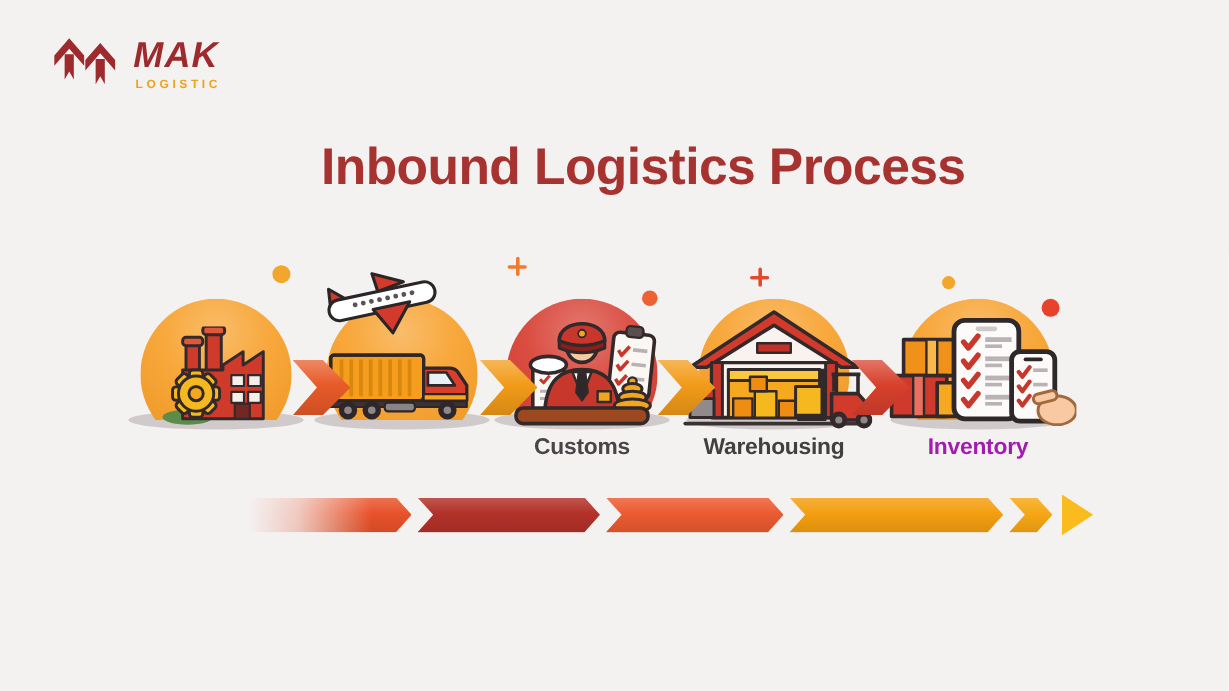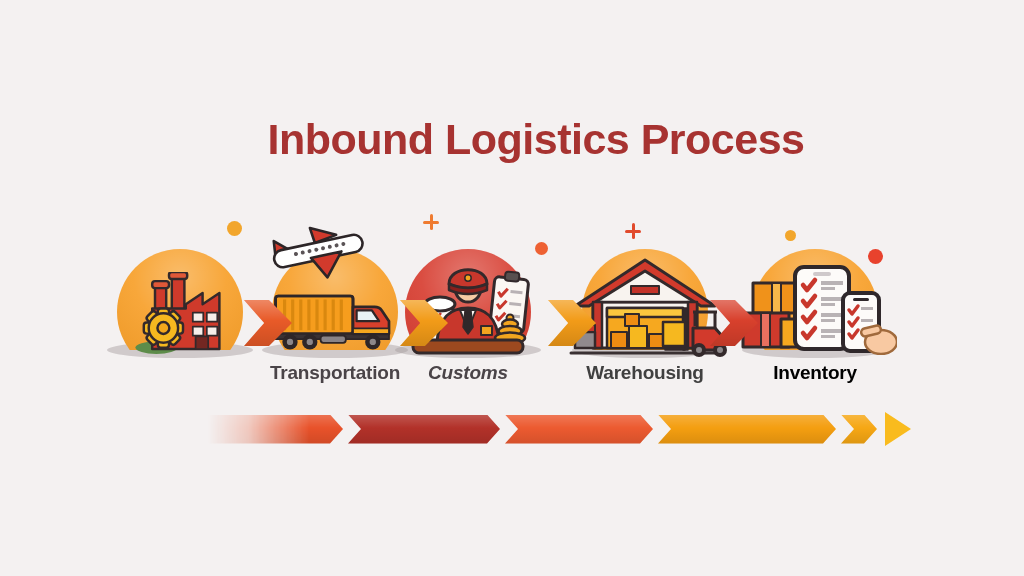--- a/index.html
+++ b/index.html
@@ -11,21 +11,21 @@
   .logo-text{display:flex;flex-direction:column;margin-top:2px;}
   .logo-brand{font-size:30px;font-weight:800;font-style:italic;color:#9d2b2d;letter-spacing:1px;line-height:1;}
   .logo-sub{font-size:10px;font-weight:700;color:#efa11c;letter-spacing:3px;margin-top:3px;padding-left:2px;}
 
   
   .title{position:absolute;top:86px;left:24px;width:1024px;text-align:center;
          font-size:43px;font-weight:800;color:#a73331;letter-spacing:-0.5px;}
 
   
   .step{position:absolute;top:248px;width:170px;height:180px;}
-  .step-1{left:95px;}.step-2{left:250px;}.step-3{left:383px;font-style:italic;}.step-4{left:560px;}.step-5{left:730px;}
+  .step-1{left:95px;}.step-2{left:250px;}.step-3{left:400px;}.step-4{left:560px;}.step-5{left:730px;}
 
   .ground-shadow{position:absolute;top:94px;left:12px;width:146px;height:16px;border-radius:50%;
                  background:rgba(164,155,158,0.45);}
   .circle-wrap{position:absolute;top:1px;left:22px;width:126px;height:101px;overflow:hidden;}
   .circle{width:126px;height:126px;border-radius:50%;position:relative;}
   .circle::after{content:"";position:absolute;inset:0;border-radius:50%;
                  background:radial-gradient(circle at 50% 22%,rgba(255,255,255,0.32) 0%,rgba(255,255,255,0.10) 40%,rgba(0,0,0,0.05) 100%);}
   .icon{position:absolute;}
   .label{position:absolute;top:114px;left:0;width:170px;text-align:center;
          font-size:19px;font-weight:700;line-height:1.18;letter-spacing:-0.2px;}
@@ -55,20 +55,36 @@
        mask-image:linear-gradient(90deg,rgba(0,0,0,0) 0%,rgba(0,0,0,0.25) 30%,#000 75%);}
   .seg-w1{width:135px;}.seg-w2{width:152px;}.seg-w3{width:148px;}.seg-w4{width:178px;}.seg-w5{width:36px;}
   .arrowhead{width:26px;height:34px;margin-left:3px;
        clip-path:polygon(0 0,100% 50%,0 100%);}
 </style>
 </head>
 <body>
 
 <div class="canvas" style="background-color: rgb(244, 241, 241);">
 
+  <div class="logo">
+    <svg width="58" height="44" viewBox="0 0 60 46">
+      <g fill="#9d2b2d">
+        <path d="M14,2 L27,17 L27,26 L14,11 L1,26 L1,17 Z"></path>
+        <path d="M10,16 L18,16 L18,38 L14,31 L10,38 Z"></path>
+        <g transform="translate(27,4)">
+          <path d="M14,2 L27,17 L27,26 L14,11 L1,26 L1,17 Z"></path>
+          <path d="M10,16 L18,16 L18,38 L14,31 L10,38 Z"></path>
+        </g>
+      </g>
+    </svg>
+    <div class="logo-text">
+      <span class="logo-brand" style="color: rgb(157, 43, 45);">MAK</span>
+      <span class="logo-sub" style="color: rgb(239, 161, 28);">LOGISTIC</span>
+    </div>
+  </div>
 
   <h1 class="title" style="color: rgb(167, 51, 49);">Inbound Logistics Process</h1>
 
   <span class="deco-dot" style="left: 227px; top: 221px; width: 15px; height: 15px; background-color: rgb(242, 166, 44);"></span>
   <span class="deco-plus" style="left:423px;top:214px;">
     <span class="ph" style="background-color: rgb(239, 123, 48);"></span>
     <span class="pv" style="background-color: rgb(239, 123, 48);"></span>
   </span>
   <span class="deco-dot" style="left: 535px; top: 242px; width: 13px; height: 13px; background-color: rgb(238, 97, 51);"></span>
   <span class="deco-plus" style="left:625px;top:223px;">
@@ -144,21 +160,20 @@
       </g>
       <g>
         <circle cx="20" cy="53" r="8.5" fill="#2e2628"></circle>
           <circle cx="20" cy="53" r="3.5" fill="#8d8789"></circle>
         <circle cx="42" cy="53" r="8.5" fill="#2e2628"></circle>
           <circle cx="42" cy="53" r="3.5" fill="#8d8789"></circle>
         <circle cx="112" cy="53" r="8.5" fill="#2e2628"></circle>
           <circle cx="112" cy="53" r="3.5" fill="#8d8789"></circle>
       </g>
     </svg>
-    <div class="label" style="color: rgb(74, 68, 72);">Transportation</div>
   </div>
 
   <div class="step step-3">
     <div class="ground-shadow"></div>
     <div class="circle-wrap">
         <div class="circle" style="background-color: rgb(214, 57, 44);"></div>
       </div>
     <svg class="icon" style="left:10px;top:-10px;" width="150" height="128" viewBox="0 0 150 128">
       <g stroke="#33292b" stroke-width="3" stroke-linejoin="round">
 
@@ -278,21 +293,21 @@
       <g fill="#b9b3b5">
         <rect x="128" y="48" width="12" height="3"></rect>
           <rect x="128" y="60" width="12" height="3"></rect>
           <rect x="128" y="72" width="12" height="3"></rect>
       </g>
       <g fill="#f8c9a2" stroke="#a06a3c" stroke-width="2.5" stroke-linejoin="round">
         <ellipse cx="148" cy="83" rx="16" ry="12"></ellipse>
         <rect x="128" y="68" width="20" height="8" rx="4" transform="rotate(-14 138 72)"></rect>
       </g>
     </svg>
-    <div class="label" style="color: #000000;">Inventory</div>
+    <div class="label" style="color: #a21caf;">Inventory</div>
   </div>
 
   <div class="connector conn-1" style="background-color: rgb(232, 90, 40);"></div>
   <div class="connector conn-2" style="background-color: rgb(242, 155, 24);"></div>
   <div class="connector conn-3" style="background-color: rgb(242, 155, 24);"></div>
   <div class="connector conn-4" style="background-color: rgb(216, 64, 44);"></div>
 
   <div class="progress">
     <div class="seg seg-first seg-w1" style="background-color: rgb(232, 82, 42);"></div>
     <div class="seg seg-w2" style="background-color: rgb(178, 49, 41);"></div>

